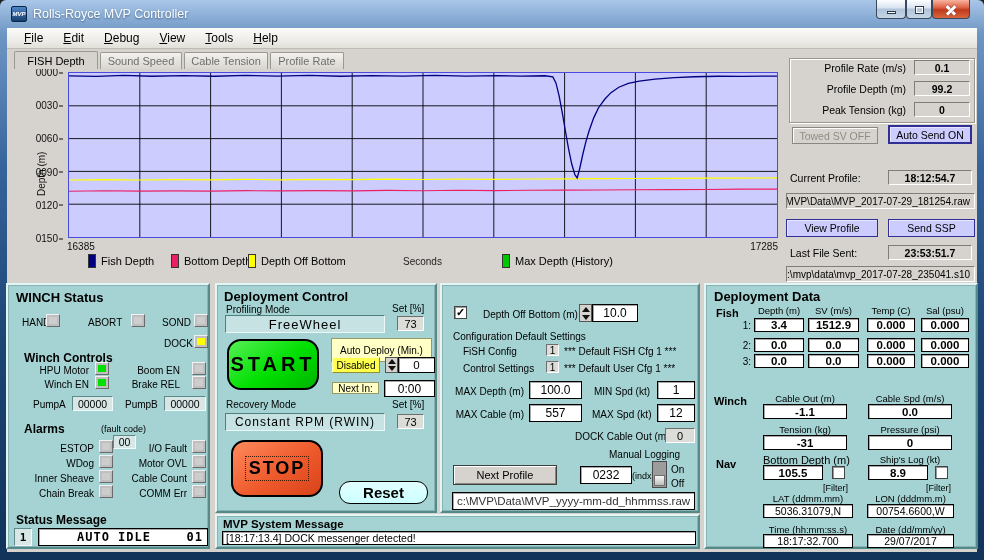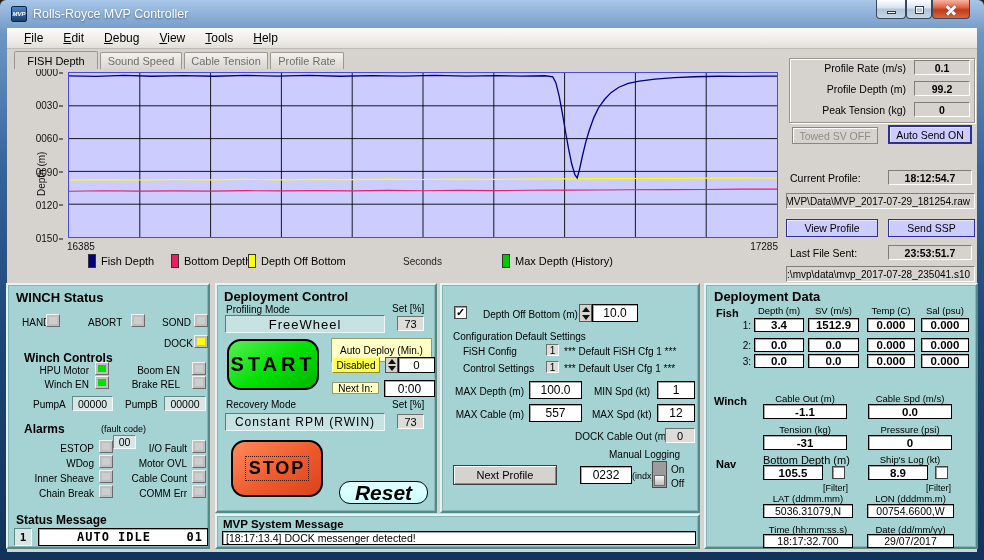--- a/index.html
+++ b/index.html
@@ -90,21 +90,21 @@
     display:flex; align-items:center; justify-content:center; font-size:13px; letter-spacing:1px; color:#000; }
   .setbox { position:absolute; background:#DCDCD8; border:1px solid; border-color:#6F6F6F #FFF #FFF #6F6F6F;
     display:flex; align-items:center; justify-content:center; font-size:11px; color:#000; }
 
   .round-btn { position:absolute; border-radius:14px; border:2px solid #000;
     display:flex; align-items:center; justify-content:center; font-weight:bold; color:#000; cursor:pointer; }
   .btn-start { background:linear-gradient(145deg,#55F055 0%,var(--start-green) 55%,#00B400 100%); font-size:20px; letter-spacing:4px; }
   .btn-stop  { background:linear-gradient(145deg,#FF8A5C 0%,var(--stop-orange) 55%,#D8431A 100%); font-size:18px; letter-spacing:2px; }
   .btn-stop span { border:1px dotted #401800; padding:1px 3px; }
   .btn-recover { background:linear-gradient(180deg,#FFFFC8,var(--recover-yellow)); font-size:17px; border-width:1.5px; }
-  .btn-reset { background:linear-gradient(180deg,#E2FFFF,var(--reset-cyan)); font-size:21px; border-width:1.5px; border-radius:11px;font-style:italic; }
+  .btn-reset { background:linear-gradient(180deg,#E2FFFF,var(--reset-cyan)); font-size:15px; border-width:1.5px; border-radius:11px; }
 
   .ylab-box { position:absolute; background:#FFFFC6; border:1px solid #99996A; text-align:center;
     font-size:10px; display:flex; align-items:center; justify-content:center; color:#000; }
   .ybtn { position:absolute; background:#FFFF4D; border:1px solid; border-color:#FFFFC0 #8F8F30 #8F8F30 #FFFFC0;
     display:flex; align-items:center; justify-content:center; font-size:10px; color:#000; }
   .spin { position:absolute; width:13px; background:#D6D3CE; border:1px solid #555;
     display:flex; flex-direction:column; align-items:center; justify-content:space-around; }
   .tri-up { width:0; height:0; border-left:4px solid transparent; border-right:4px solid transparent; border-bottom:5px solid #111; }
   .tri-dn { width:0; height:0; border-left:4px solid transparent; border-right:4px solid transparent; border-top:5px solid #111; }
   .cb { position:absolute; width:13px; height:13px; background:#fff; border:1px solid #444;
@@ -376,20 +376,21 @@
 
     <div class="stdbtn" style="left:11px;top:180px;width:104px;height:20px;">Next Profile</div>
     <div class="whitebox" style="left:138px;top:181px;width:52px;height:18px;font-weight:normal;font-size:12px;">0232</div>
     <div class="lbl" style="left:190px;top:186px;font-size:9px;">(indx)</div>
     <div class="toggle" style="left:210px;top:176px;">
         <span class="knob"></span>
       </div>
     <div class="lbl" style="left:229px;top:179px;">On</div>
     <div class="lbl" style="left:229px;top:193px;">Off</div>
 
+    <div class="whitebox" style="left:10px;top:207px;width:243px;height:18px;font-weight:normal;font-size:11.5px;color:#333;">c:\MVP\Data\MVP_yyyy-mm-dd_hhmmss.raw</div>
   </div>
 
   <div class="panel" style="left:215px;top:514px;width:485px;height:35px;">
     <div class="ptitle" style="left:6px;top:2px;font-size:11.5px;">MVP System Message</div>
     <div class="whitebox" style="left:5px;top:15px;width:474px;height:14px;font-weight:normal;font-size:10.5px;justify-content:flex-start;padding-left:3px;">[18:17:13.4] DOCK messenger detected!</div>
   </div>
 
   <div class="panel" style="left:704px;top:283px;width:274px;height:266px;">
     <div class="ptitle" style="left:8px;top:4px;">Deployment Data</div>
     <div class="lbl lblb" style="left:10px;top:22px;font-size:11px;">Fish</div>

